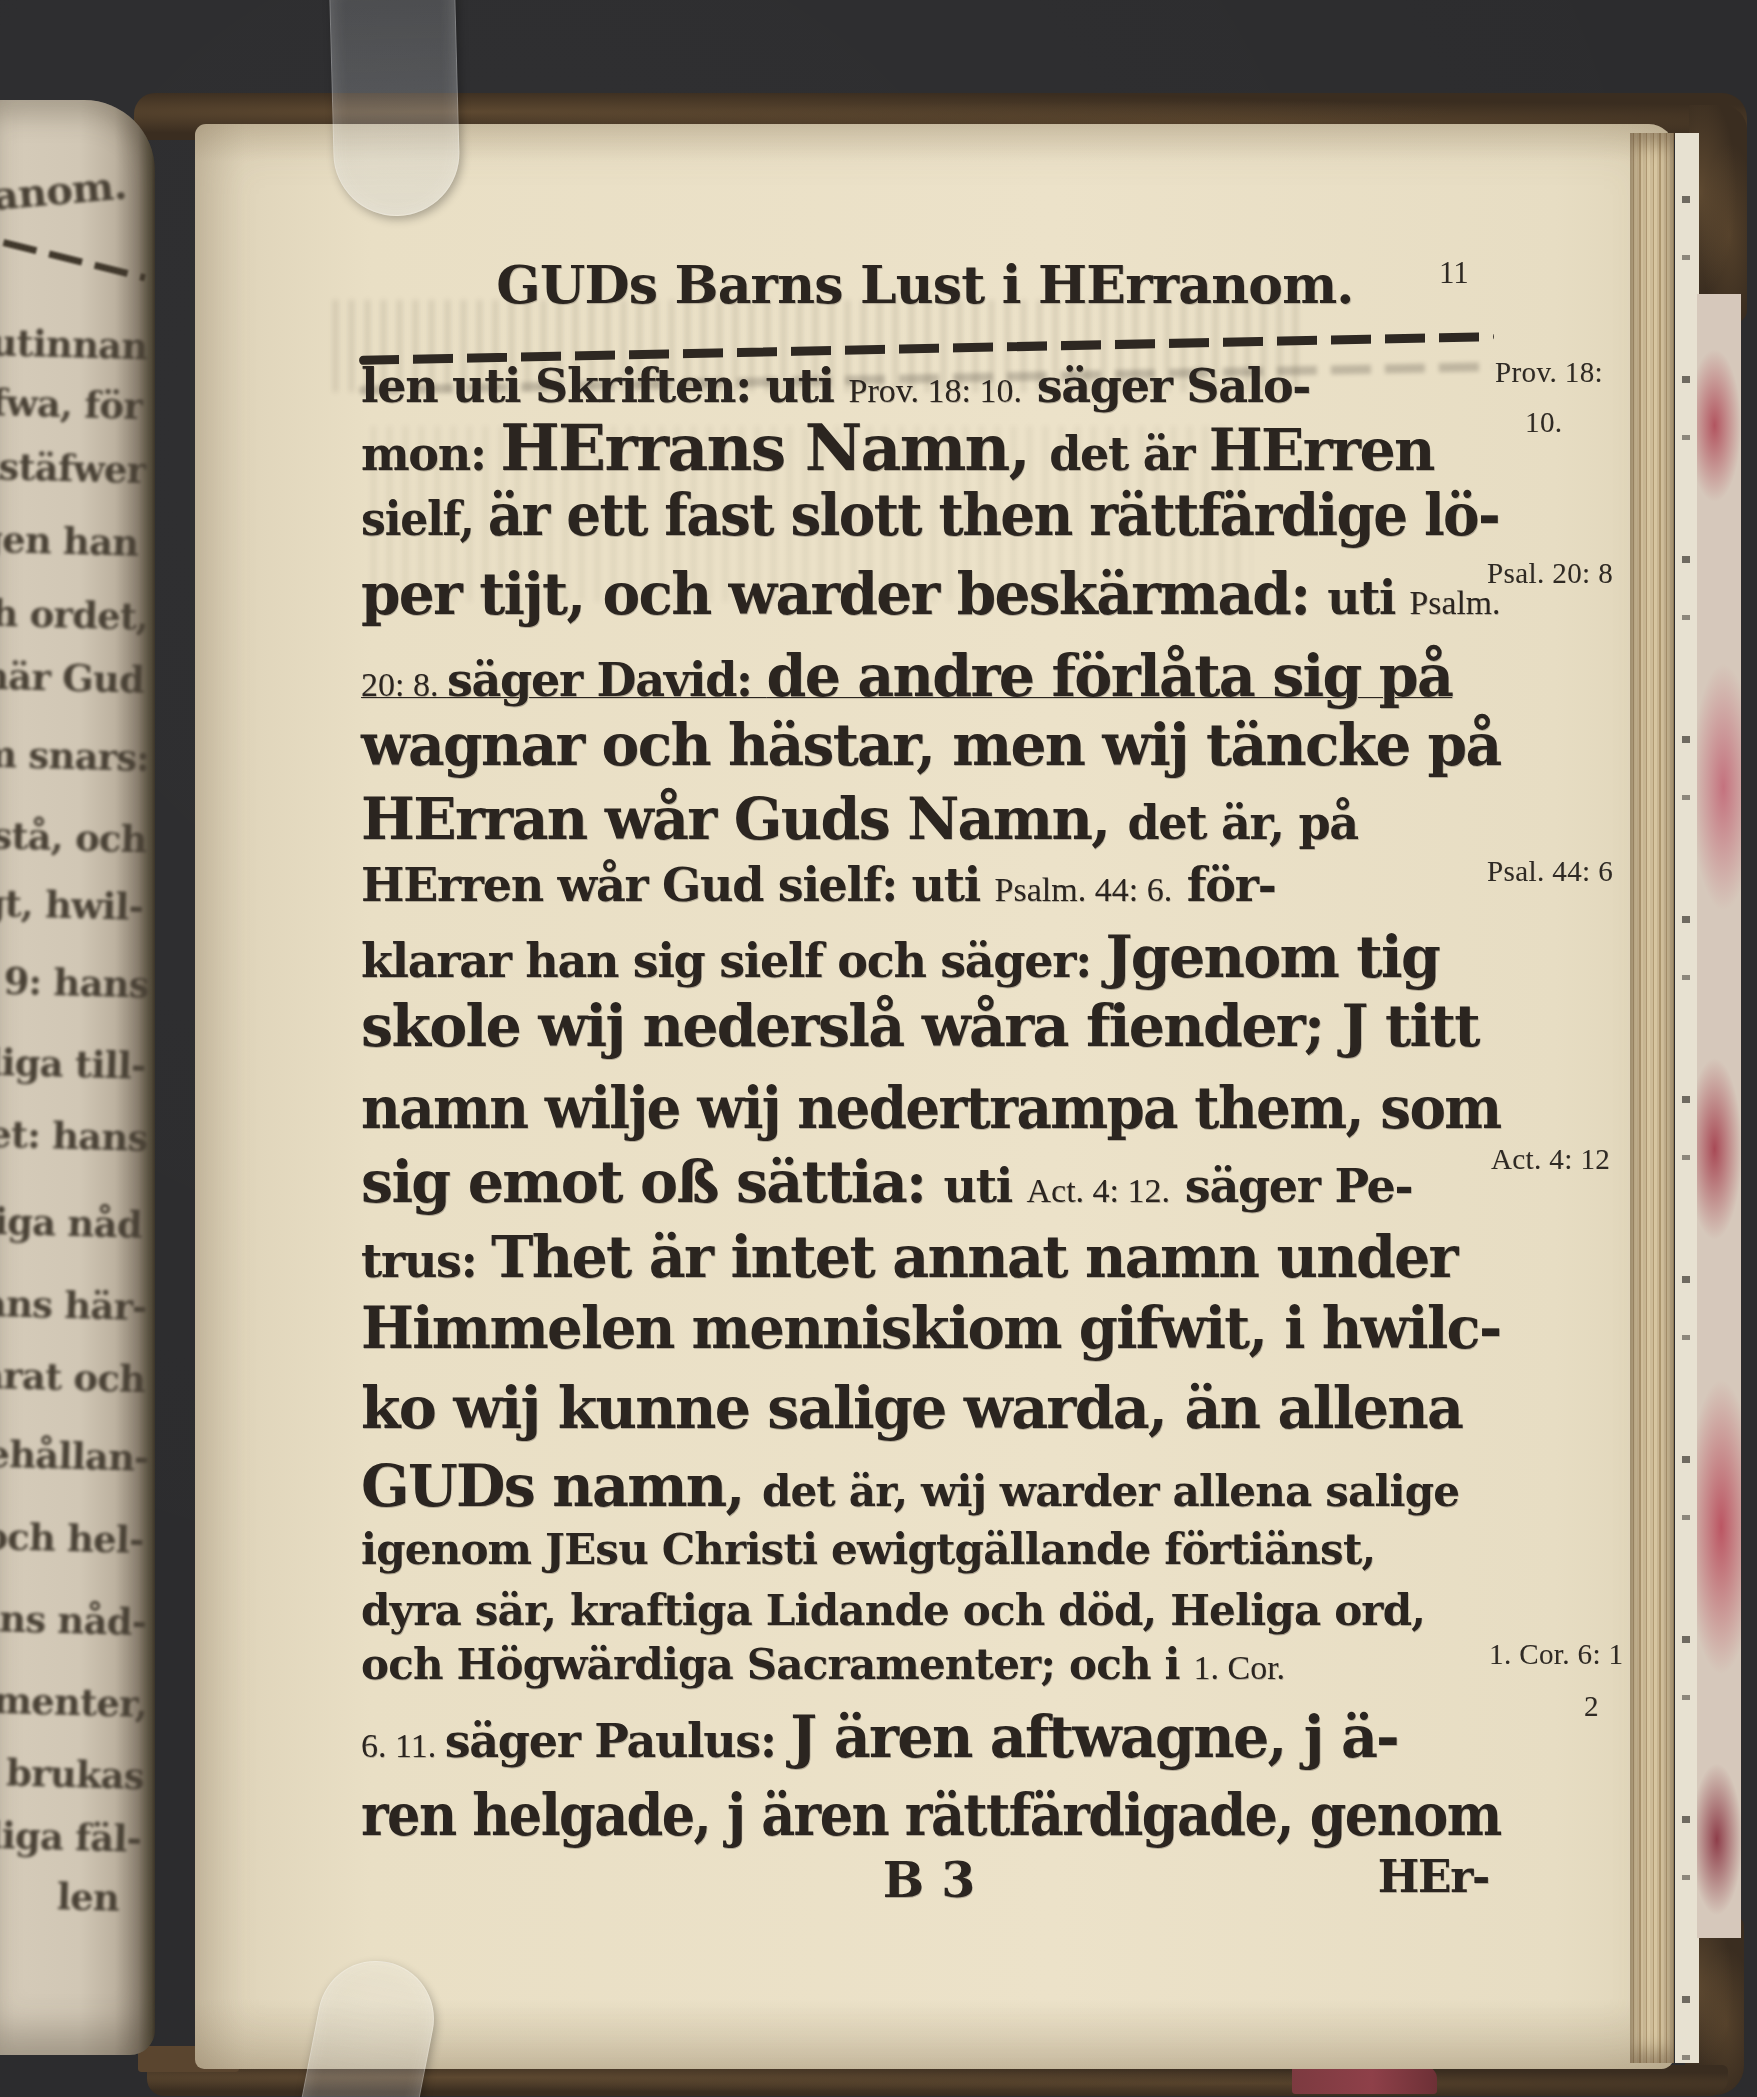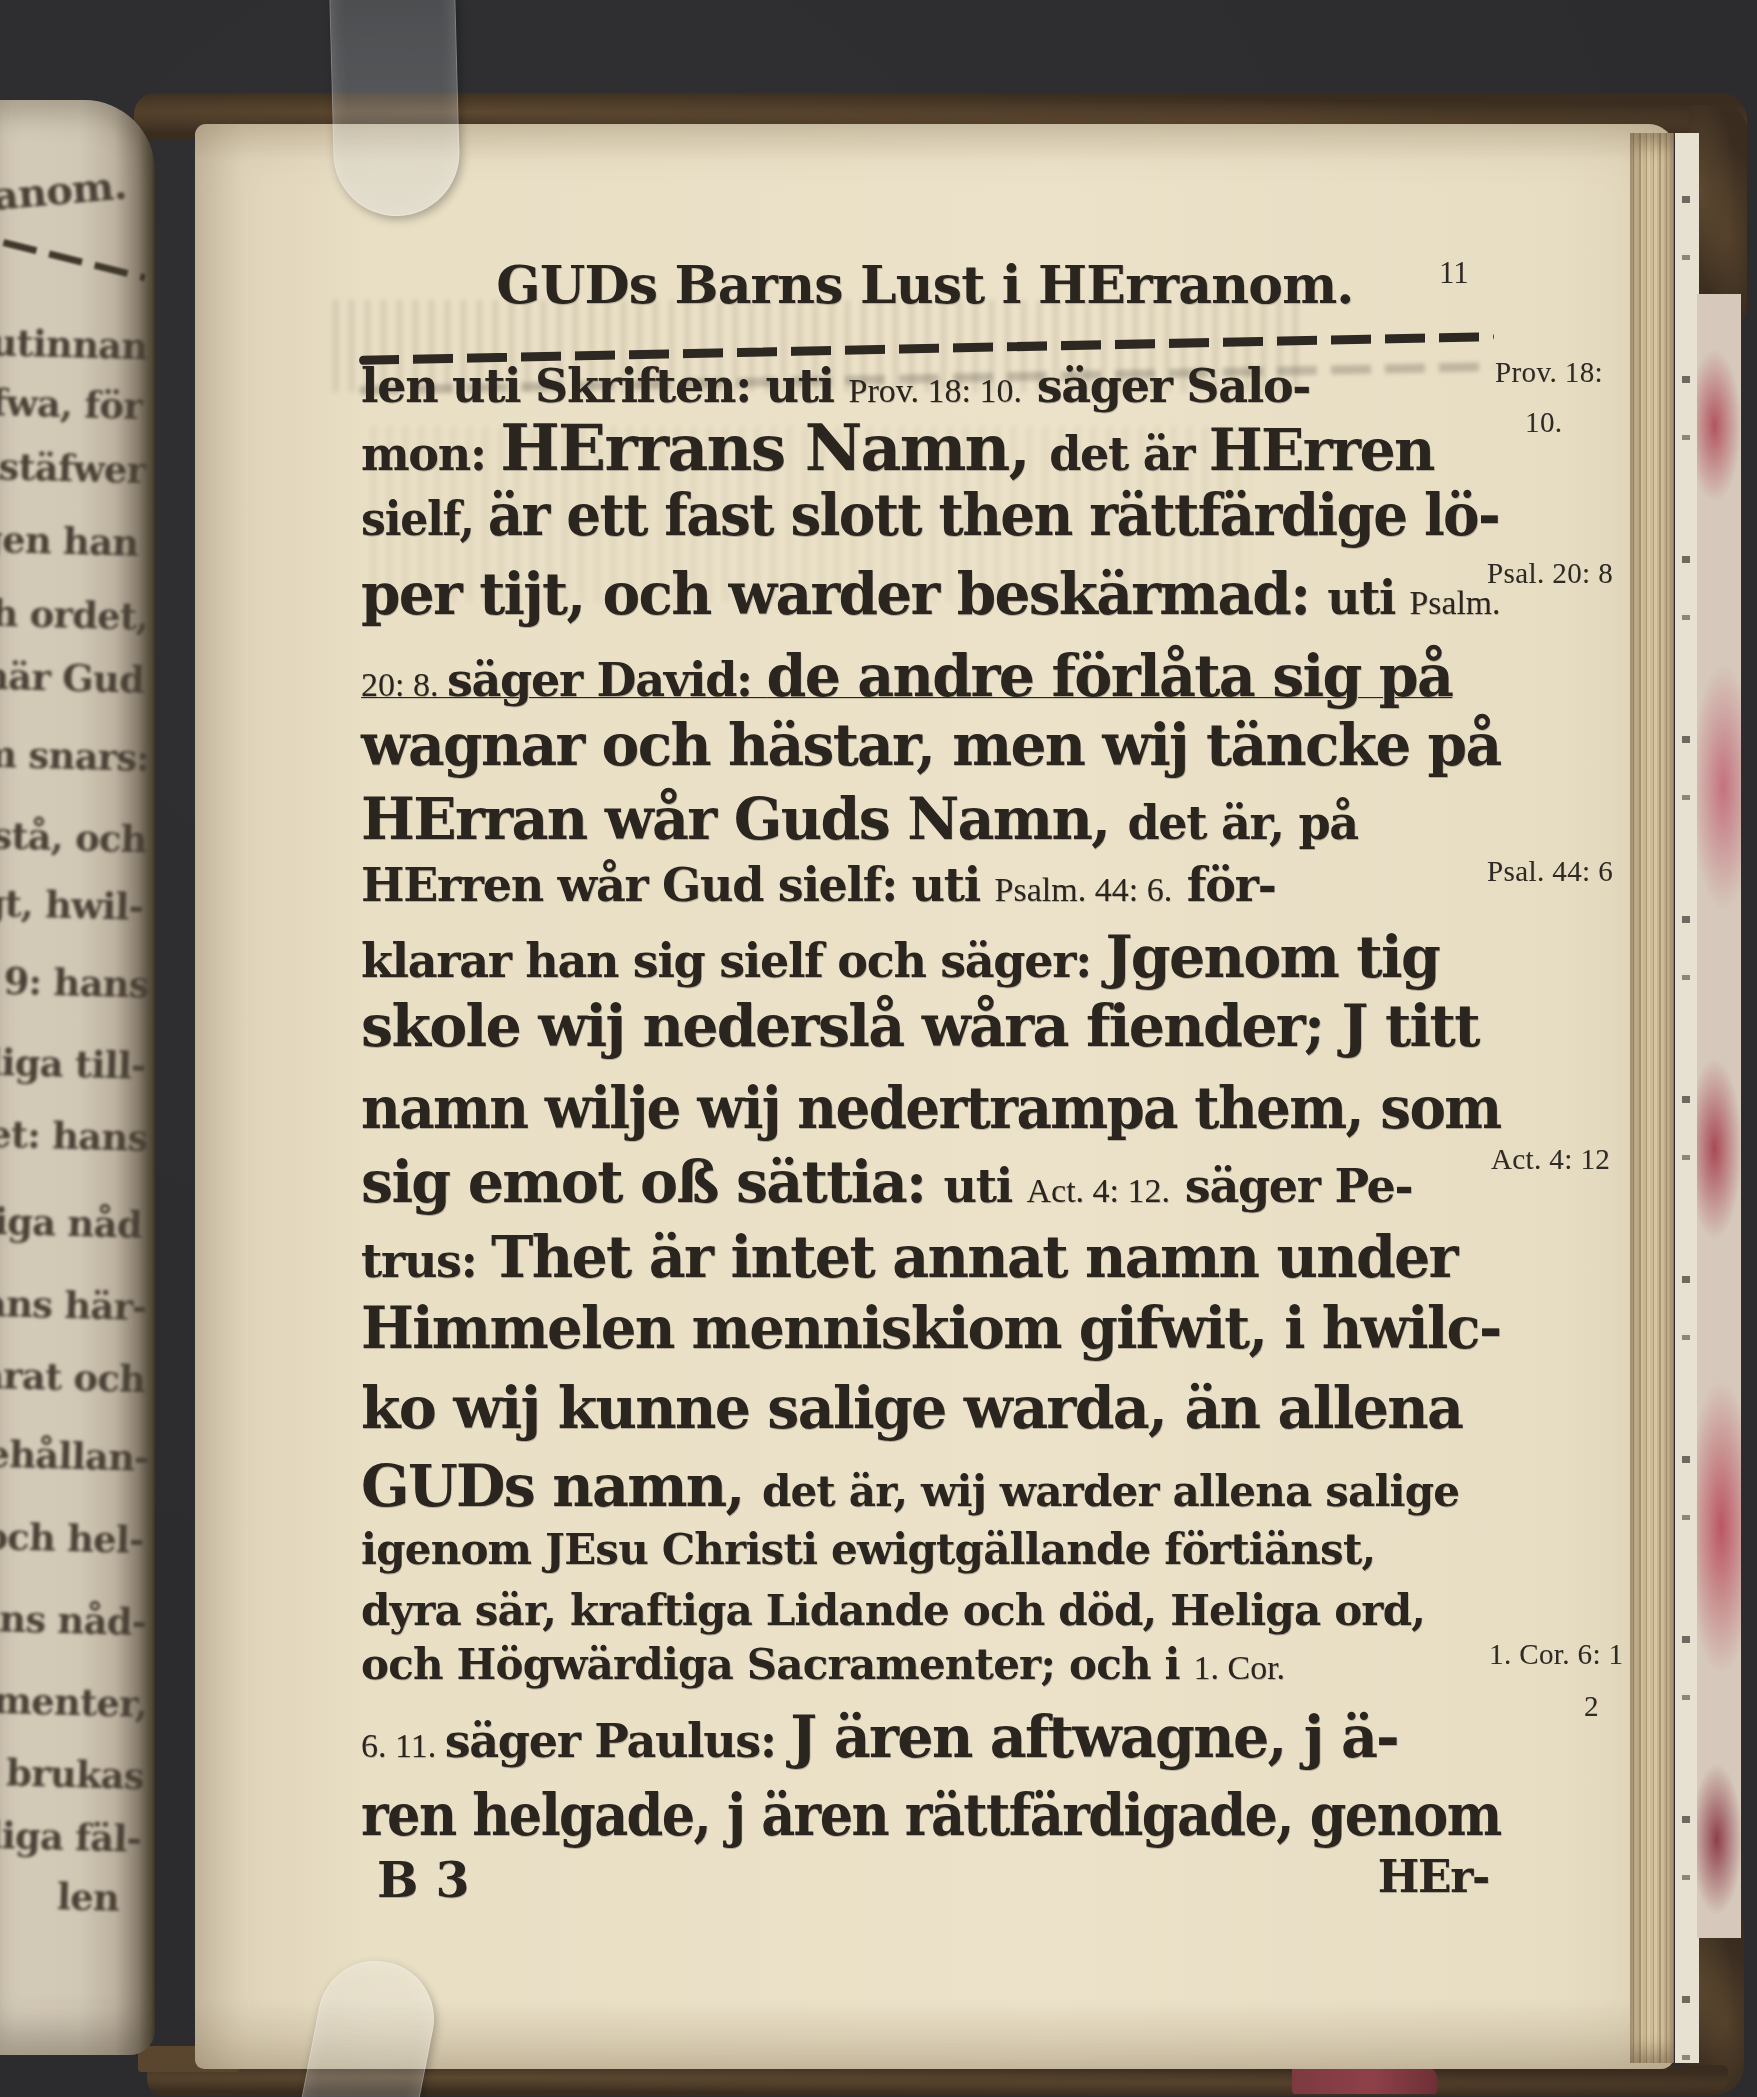--- a/index.html
+++ b/index.html
@@ -81,21 +81,21 @@
   .fr   {font:700 46px "DejaVu Serif", serif;letter-spacing:-1.3px;}
   .fr-lg{font:700 57px "DejaVu Serif", serif;letter-spacing:-1.7px;}
   .fr-xl{font:700 63px "DejaVu Serif", serif;letter-spacing:-1.7px;}
   .fr-sm{font:700 42px "DejaVu Serif", serif;letter-spacing:-0.8px;}
   .rm   {font:400 34px "Liberation Serif", serif;letter-spacing:0;}
 
   .mnote{position:absolute;white-space:nowrap;font:400 29px "Liberation Serif", serif;
       color:#2f2a24;letter-spacing:0.4px;text-shadow:0.4px 0.4px 0.4px rgba(43,37,32,.2);}
 
   .sigline{position:absolute;left:166px;top:1727px;width:1128px;height:67px;}
-  .sig{position:absolute;left:16px;width:100%;text-align:left;
+  .sig{position:absolute;left:4px;width:100%;text-align:center;
       font:700 49px "DejaVu Serif", serif;color:#2b2520;text-shadow:0.6px 0.6px 0.4px rgba(43,37,32,.28);}
   .catchword{position:absolute;right:0;top:0;font:700 44px "DejaVu Serif", serif;
       letter-spacing:-1.3px;color:#2b2520;text-shadow:0.6px 0.6px 0.4px rgba(43,37,32,.28);}
 
   
   .plastic{position:absolute;
       background:linear-gradient(180deg, rgba(230,236,240,.16), rgba(205,210,215,.30));
       border:1.3px solid rgba(255,255,255,.28);
       box-shadow:inset 0 0 17px rgba(255,255,255,.18), 2.5px 3.4px 10px rgba(0,0,0,.28);
       z-index:50;}

